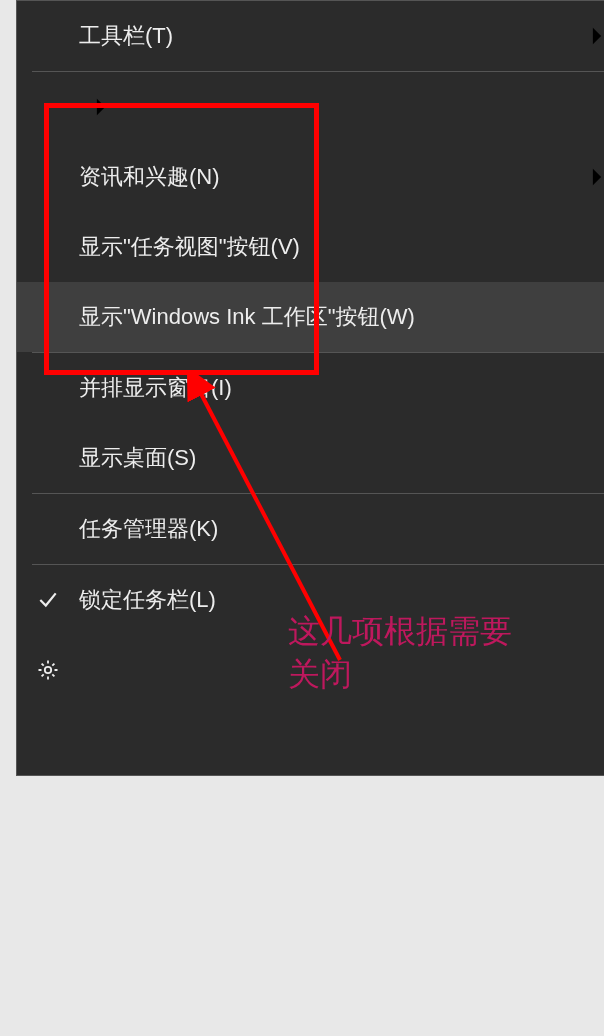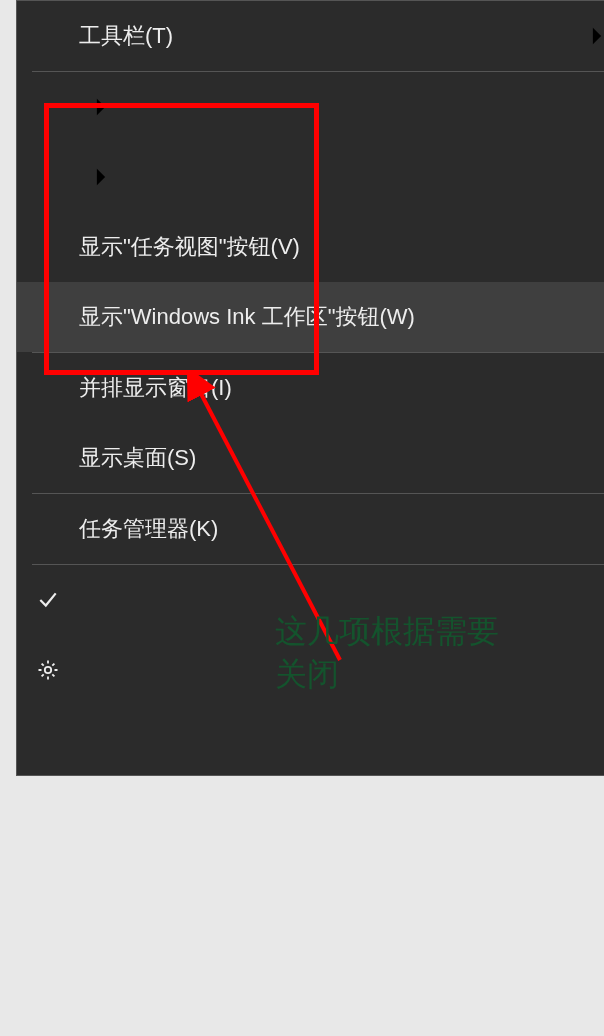--- a/index.html
+++ b/index.html
@@ -76,23 +76,23 @@
       pointer-events: none;
     }
     .annotation-arrow {
       position: absolute;
       left: 180px;
       top: 370px;
       pointer-events: none;
     }
     .annotation-text {
       position: absolute;
-      left: 275px;
+      left: 288px;
       top: 610px;
-      color: #14532d;
+      color: #be185d;
       font-size: 32px;
       line-height: 1.35;
       pointer-events: none;
       font-weight: 400;
     }
   </style>
 </head>
 <body>
 
 <div class="context-menu">
@@ -113,20 +113,21 @@
     <span class="icon-slot"></span>
     <span class="chevron-slot">
       <svg width="14" height="22" viewBox="0 0 10 16">
           <path d="M2 2 L8 8 L2 14" stroke-width="2"></path>
         </svg>
     </span>
   </div>
 
   <div class="menu-item">
     <span class="icon-slot"></span>
+    <span class="label">资讯和兴趣(N)</span>
     <span class="chevron-slot">
       <svg width="14" height="22" viewBox="0 0 10 16">
           <path d="M2 2 L8 8 L2 14" stroke-width="2"></path>
         </svg>
     </span>
   </div>
 
   <div class="menu-item">
     <span class="icon-slot"></span>
     <span class="label">显示"任务视图"按钮(V)</span>
@@ -166,20 +167,21 @@
   </div>
 
   <div class="separator"></div>
 
   <div class="menu-item">
     <span class="icon-slot check-icon">
       <svg width="22" height="22" viewBox="0 0 20 20">
           <path d="M3 10 L8 15 L17 4" stroke-width="2"></path>
         </svg>
     </span>
+    <span class="label">锁定任务栏(L)</span>
     <span class="chevron-slot"></span>
   </div>
 
   <div class="menu-item">
     <span class="icon-slot gear-icon">
       <svg width="24" height="24" viewBox="0 0 24 24">
         <circle cx="12" cy="12" r="3.2" stroke-width="1.8"></circle>
         <path d="M12 2.5v3M12 18.5v3M21.5 12h-3M5.5 12h-3M18.4 5.6l-2.1 2.1M7.7 16.3l-2.1 2.1M18.4 18.4l-2.1-2.1M7.7 7.7L5.6 5.6" stroke-width="1.8"></path>
       </svg>
     </span>

